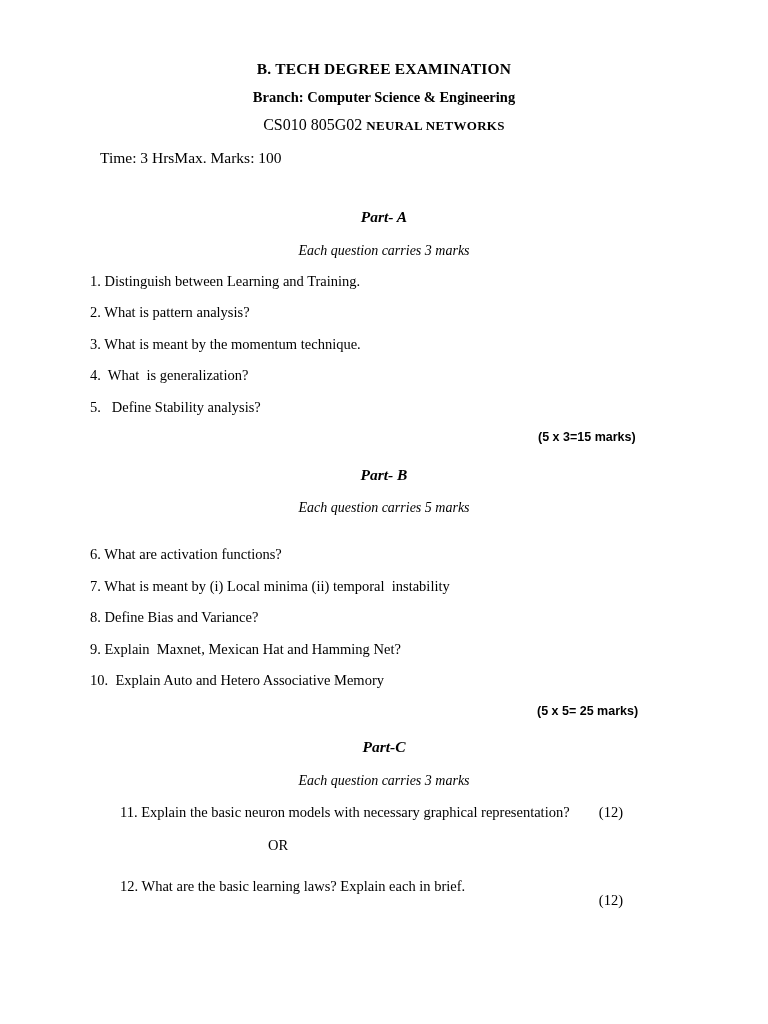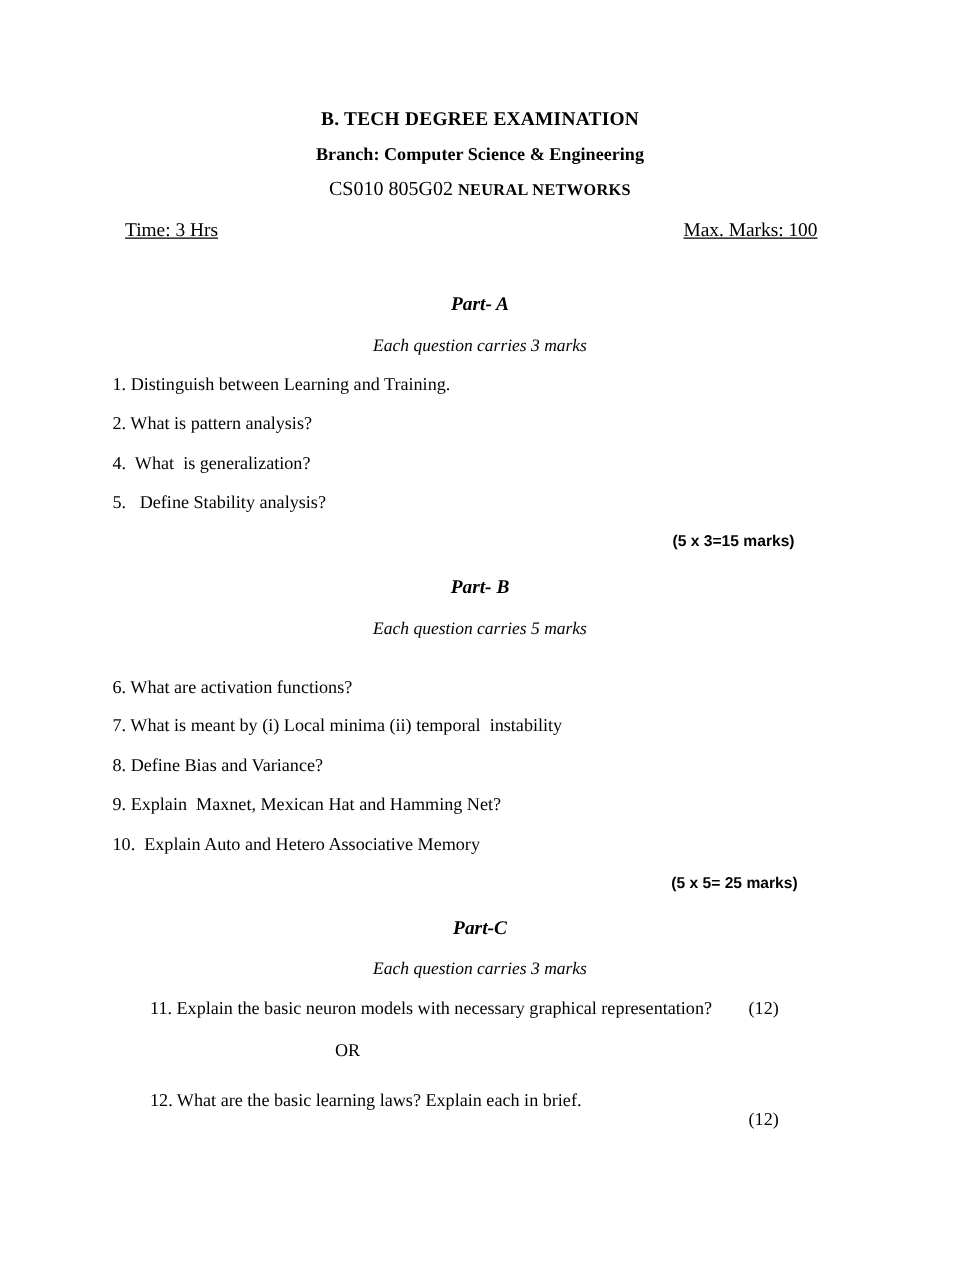--- a/index.html
+++ b/index.html
@@ -20,21 +20,21 @@
   .page {
     position: relative;
     width: 768px;
     height: 1024px;
     box-sizing: border-box;
   }
 
   
   .header {
     text-align: center;
-    padding-top: 88px;
+    padding-top: 61px;
   }
   .exam-title {
     font-family: "Liberation Serif", "DejaVu Serif", serif;
     font-weight: bold;
     font-size: 15.5px;
     letter-spacing: 0.2px;
     line-height: 1.0;
     margin: 0;
   }
   .branch-line {
@@ -64,26 +64,25 @@
   .course-name {
     font-family: "Liberation Serif", "DejaVu Serif", serif;
     font-weight: bold;
     font-size: 13px;
     letter-spacing: 0.3px;
   }
 
   
   .meta-row {
     display: flex;
-    justify-content: space-between;
+    justify-content: flex-start;
     align-items: baseline;
     margin: 16px 0 12px 0;
     padding: 0 114px 0 100px;
     font-size: 15.5px;
-    text-decoration: underline;
   }
   .meta-left, .meta-right {
     white-space: nowrap;
   }
 
   
   .part-heading {
     text-align: center;
     font-weight: bold;
     font-style: italic;
@@ -171,20 +170,21 @@
   <div class="meta-row">
     <div class="meta-left">Time: 3 Hrs</div>
     <div class="meta-right">Max. Marks: 100</div>
   </div>
 
   <div class="part-heading part-a-head">Part- A</div>
   <div class="part-subtitle part-a-sub">Each question carries 3 marks</div>
   <ul class="q-list part-a-list">
     <li class="q-item">1. Distinguish between Learning and Training.</li>
     <li class="q-item">2. What is pattern analysis?</li>
+    <li class="q-item">3. What is meant by the momentum technique.</li>
     <li class="q-item">4.  What  is generalization?</li>
     <li class="q-item">5.   Define Stability analysis?</li>
   </ul>
   <div class="marks-note part-a-marks">(5 x 3=15 marks)</div>
 
   <div class="part-heading part-b-head">Part- B</div>
   <div class="part-subtitle part-b-sub">Each question carries 5 marks</div>
   <ul class="q-list part-b-list">
     <li class="q-item">6. What are activation functions?</li>
     <li class="q-item">7. What is meant by (i) Local minima (ii) temporal  instability</li>

